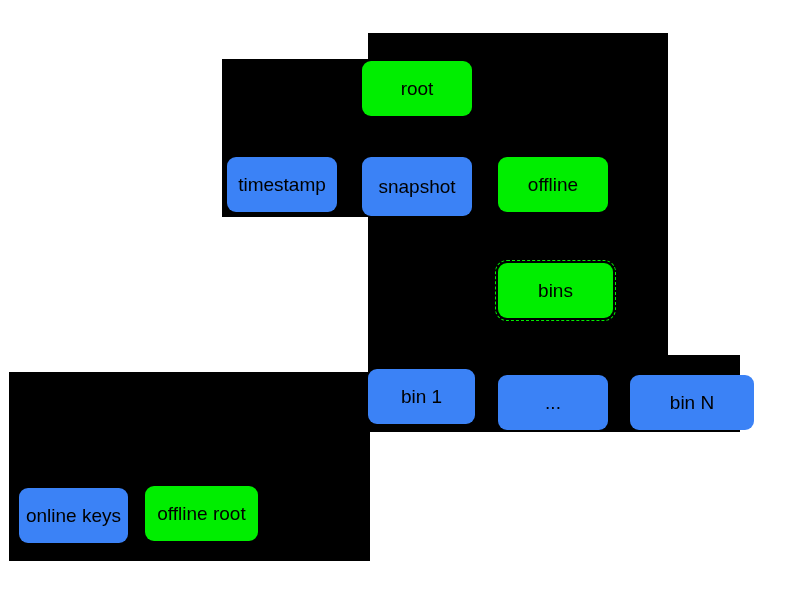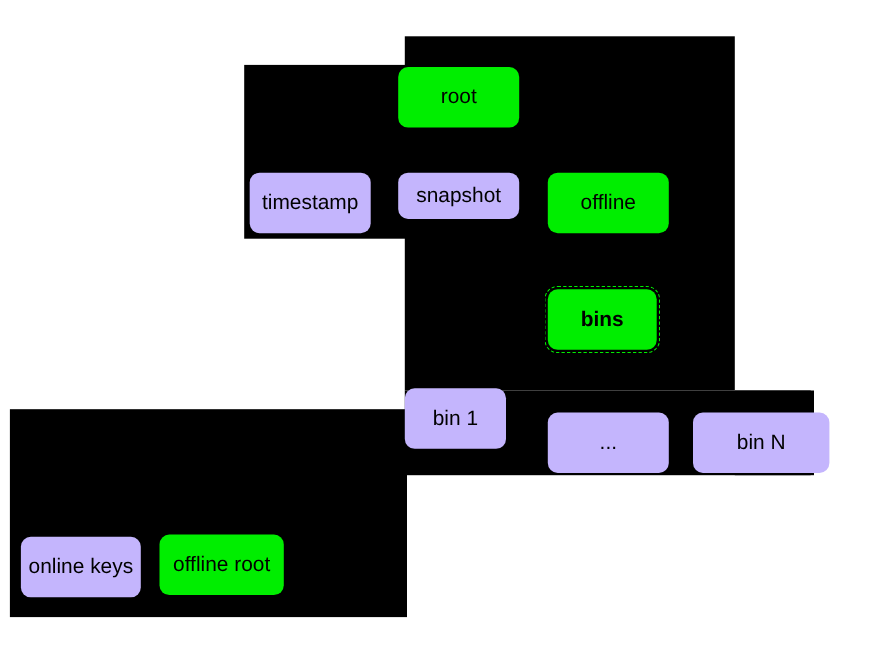--- a/index.html
+++ b/index.html
@@ -26,43 +26,43 @@
     align-items: center;
     justify-content: center;
     color: #000000;
     font-size: 19px;
     font-family: "Liberation Sans", sans-serif;
     line-height: 1;
     text-align: center;
     box-sizing: border-box;
     white-space: nowrap;
   }
-  .node.red   { background: #c4b5fd; }
+  .node.red   { background: #3b82f6; }
   .node.green { background: #00ee00; }
   .node.dashed-outline {
     outline: 1px dashed #00ee00;
     outline-offset: 2px;
   }
 </style>
 </head>
 <body>
 
 <div id="canvas">
   <div id="panels-layer">
       <div class="region" style="left: 368px; top: 33px; width: 300px; height: 322px;"></div>
       <div class="region" style="left: 222px; top: 59px; width: 148px; height: 158px;"></div>
       <div class="region" style="left: 368px; top: 355px; width: 372px; height: 77px;"></div>
       <div class="region" style="left: 668px; top: 355px; width: 69px; height: 77px;"></div>
       <div class="region" style="left: 9px; top: 372px; width: 361px; height: 189px;"></div>
     </div>
   <div id="nodes-layer">
       <div class="node green" style="left: 362px; top: 61px; width: 110px; height: 55px;">root</div>
       <div class="node red" style="left: 227px; top: 157px; width: 110px; height: 55px;">timestamp</div>
-      <div class="node red" style="left: 362px; top: 157px; width: 110px; height: 42px;">snapshot</div>
+      <div class="node red" style="left: 362px; top: 157px; width: 110px; height: 59px;">snapshot</div>
       <div class="node green" style="left: 498px; top: 157px; width: 110px; height: 55px;">offline</div>
-      <div class="node green dashed-outline" style="left: 498px; top: 263px; width: 99px; height: 55px; font-weight: bold;">bins</div>
-      <div class="node red" style="left: 368px; top: 353px; width: 92px; height: 55px;">bin 1</div>
+      <div class="node green dashed-outline" style="left: 498px; top: 263px; width: 115px; height: 55px;">bins</div>
+      <div class="node red" style="left: 368px; top: 369px; width: 107px; height: 55px;">bin 1</div>
       <div class="node red" style="left: 498px; top: 375px; width: 110px; height: 55px;">...</div>
       <div class="node red" style="left: 630px; top: 375px; width: 124px; height: 55px;">bin N</div>
       <div class="node red" style="left: 19px; top: 488px; width: 109px; height: 55px;">online keys</div>
       <div class="node green" style="left: 145px; top: 486px; width: 113px; height: 55px;">offline root</div>
     </div>
 </div>
 
 </body></html>

